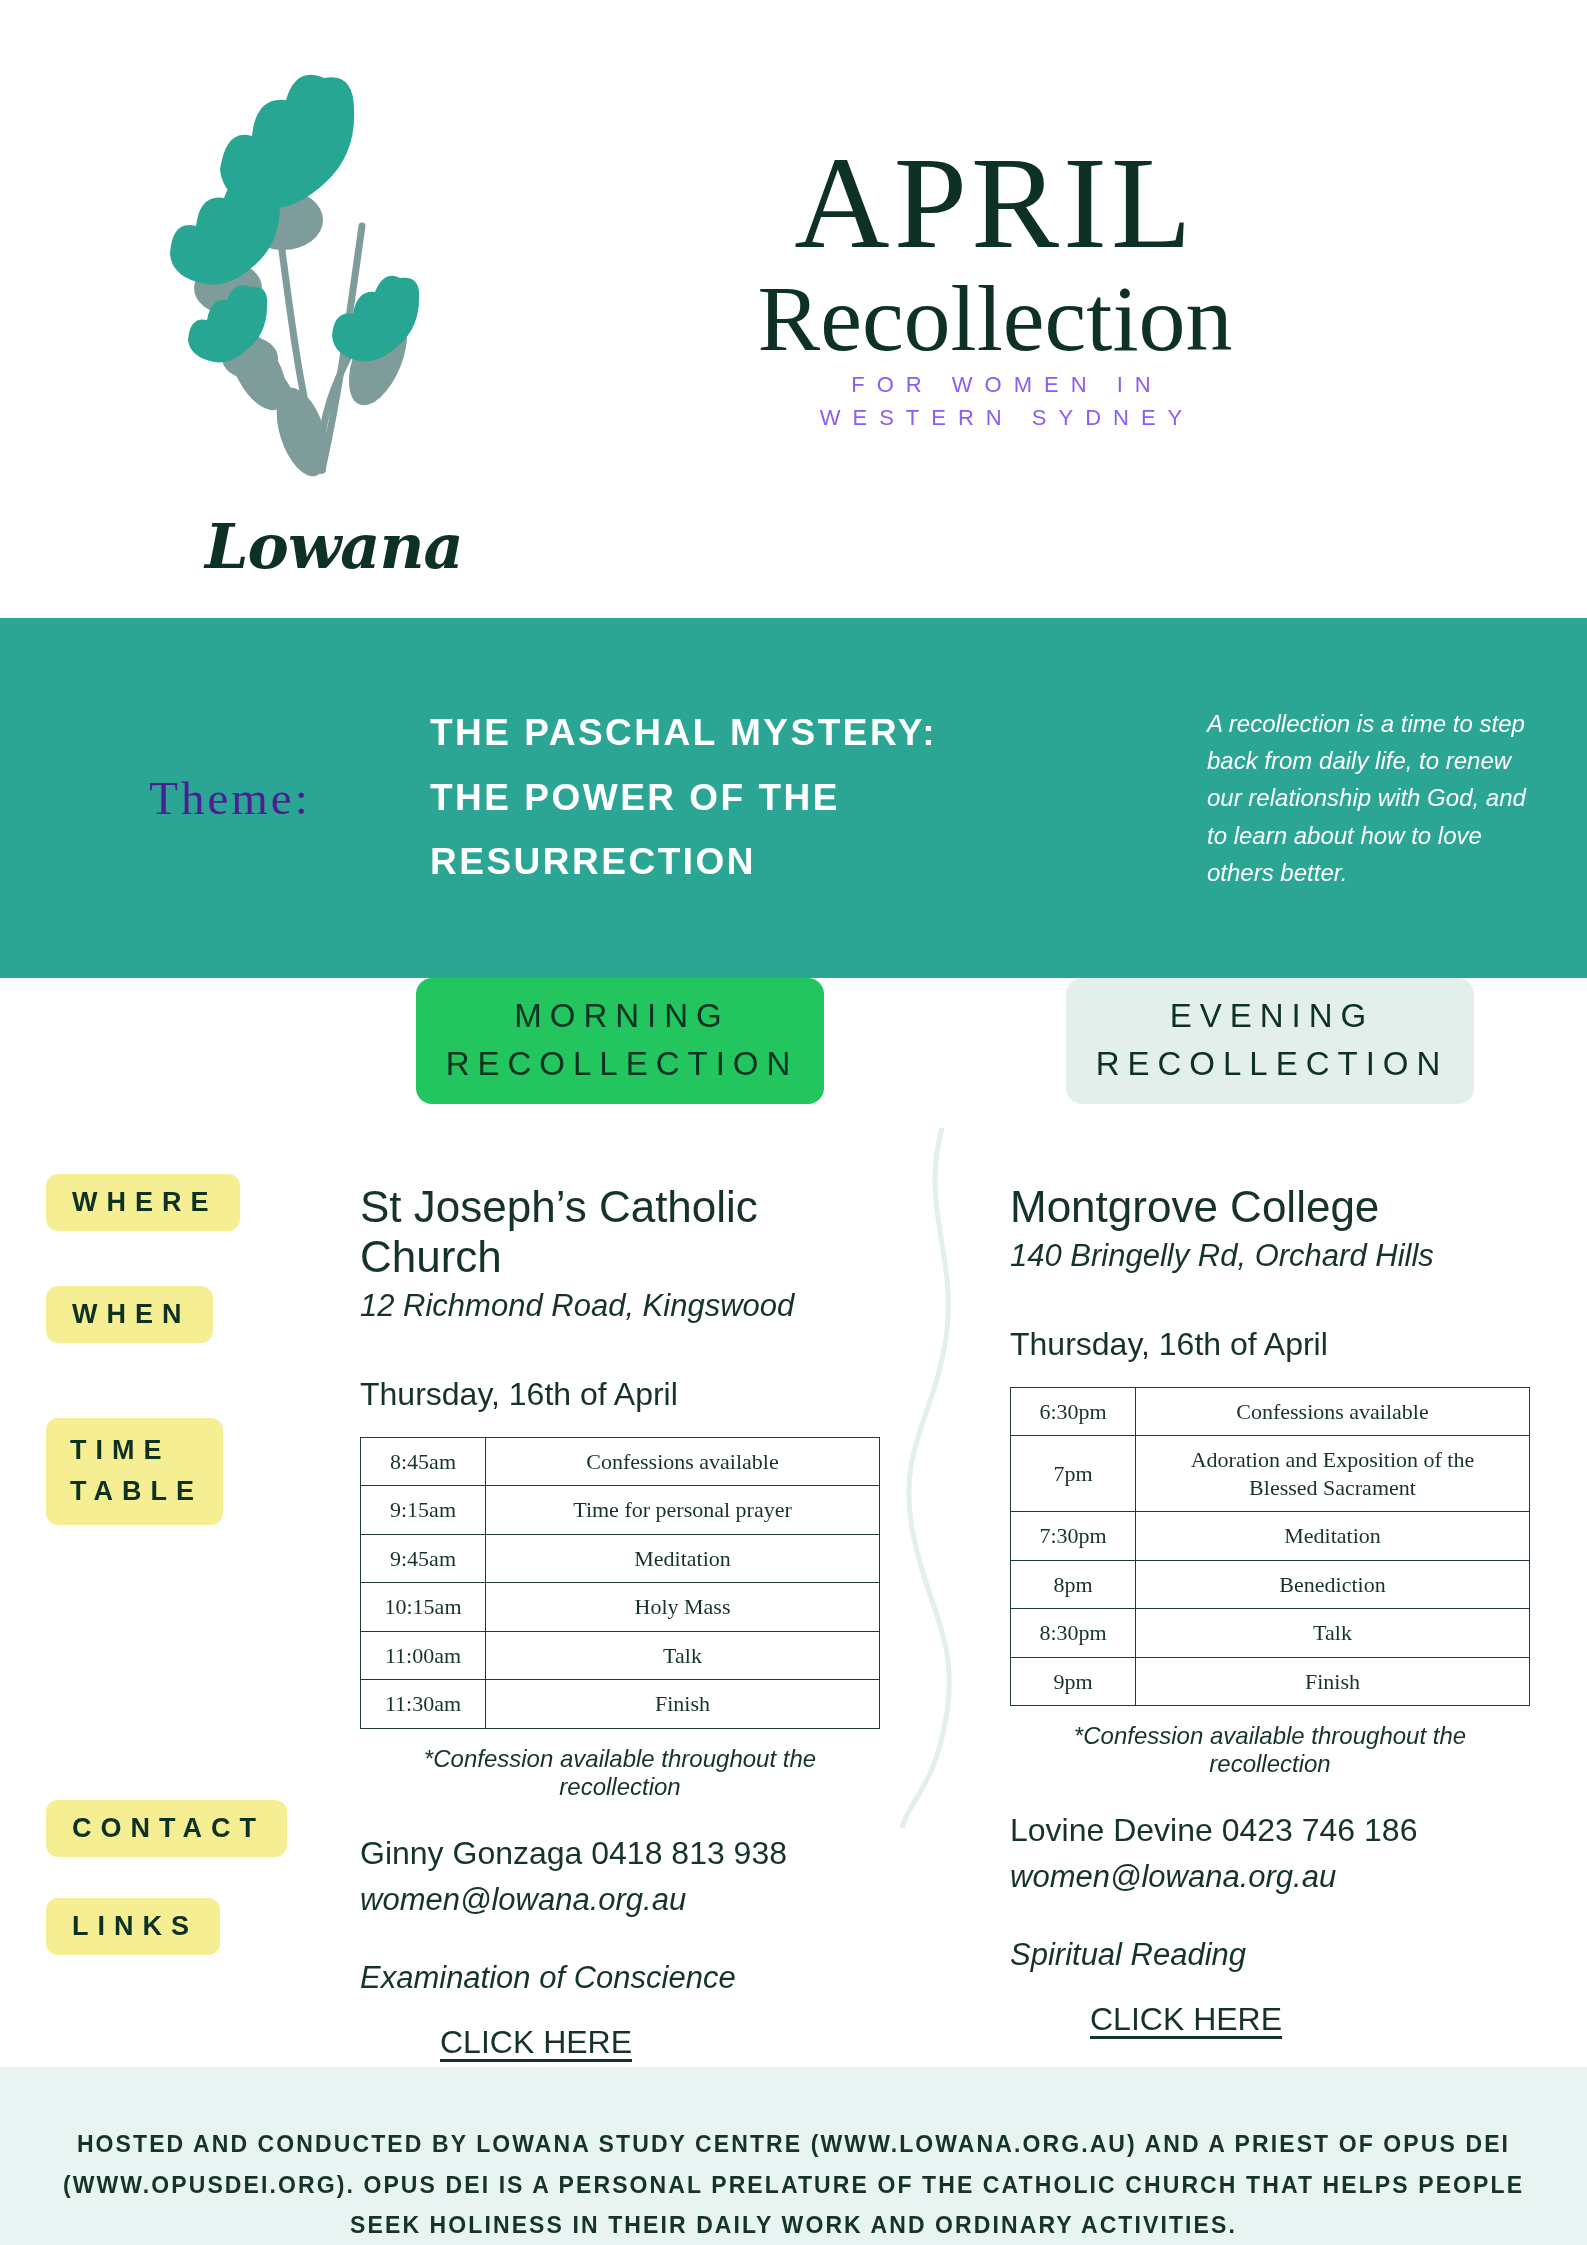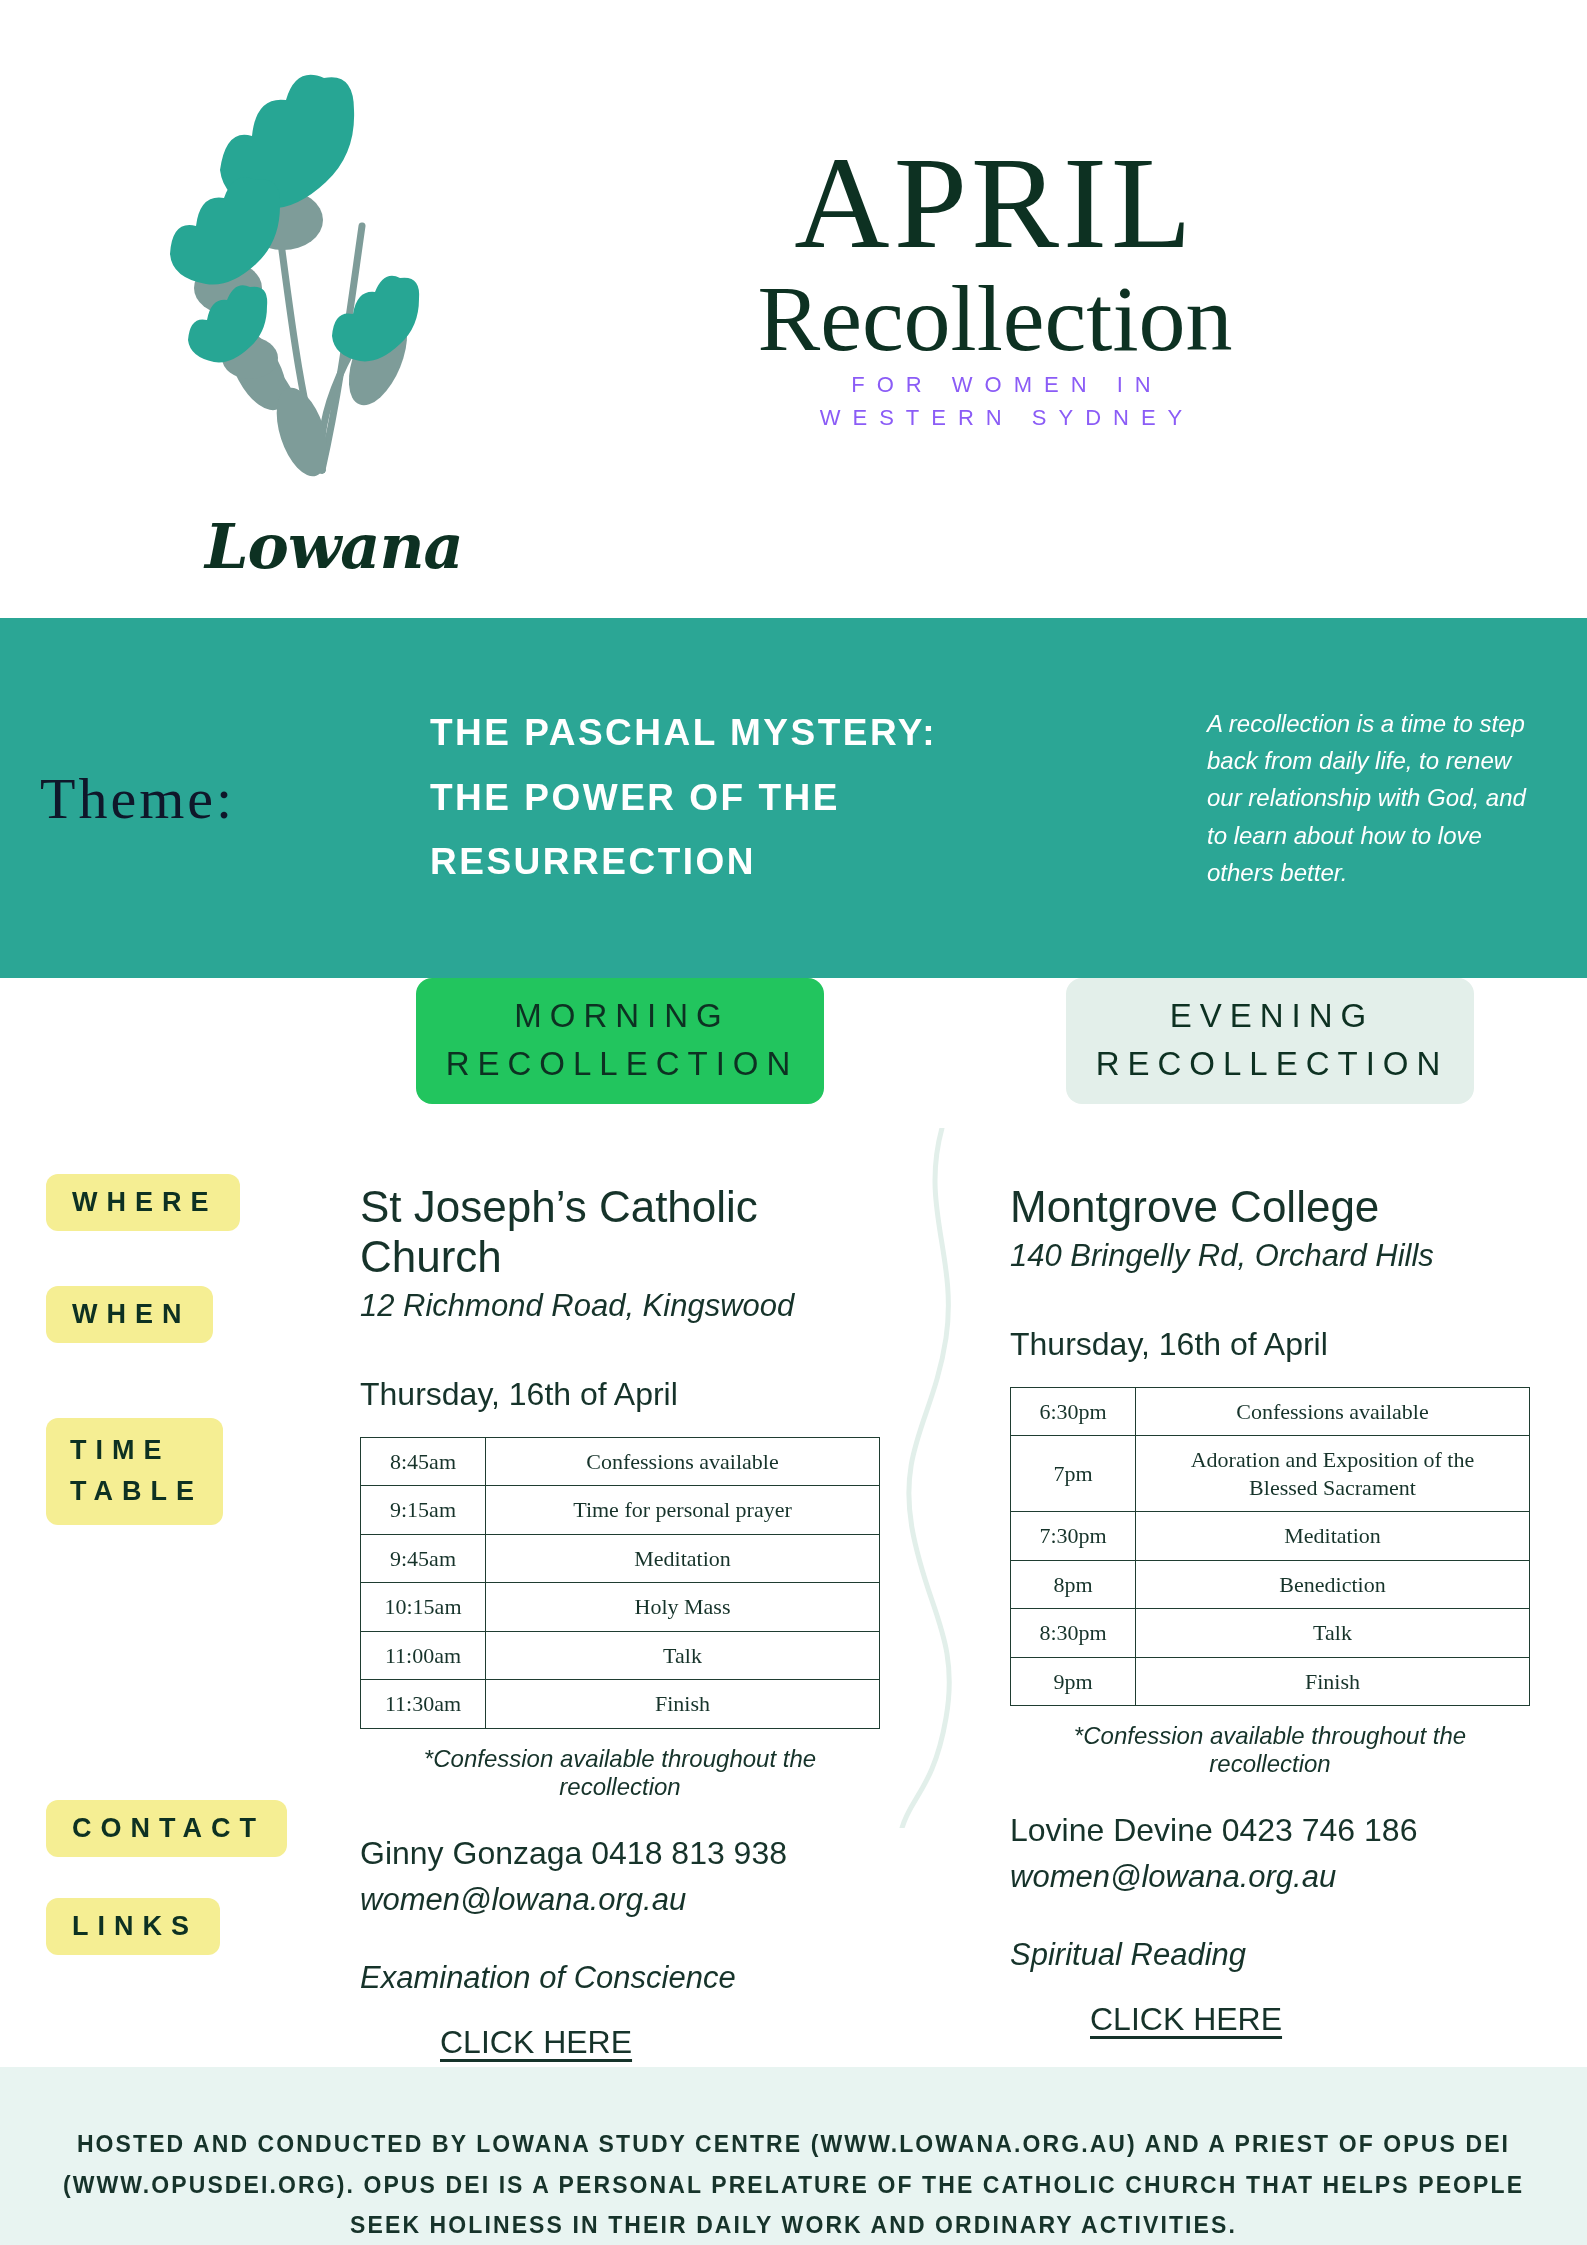--- a/index.html
+++ b/index.html
@@ -83,25 +83,25 @@
   .theme-banner {
     position: relative;
     background: #2BA695;
     height: 360px;
     display: flex;
     align-items: center;
     padding: 0 40px;
   }
   .theme-label {
     width: 380px;
-    text-align: left;
+    text-align: center;
     font-family: "Liberation Serif", serif;
-    font-size: 58px;
+    font-size: 47px;
     letter-spacing: 3px;
-    color: #0f172a;
+    color: #4c1d95;
     flex: 0 0 auto;
   }
   .theme-title {
     flex: 1 1 auto;
     padding-left: 10px;
     padding-right: 30px;
     font-family: "Liberation Sans", sans-serif;
     font-weight: bold;
     font-size: 37px;
     letter-spacing: 2.5px;

